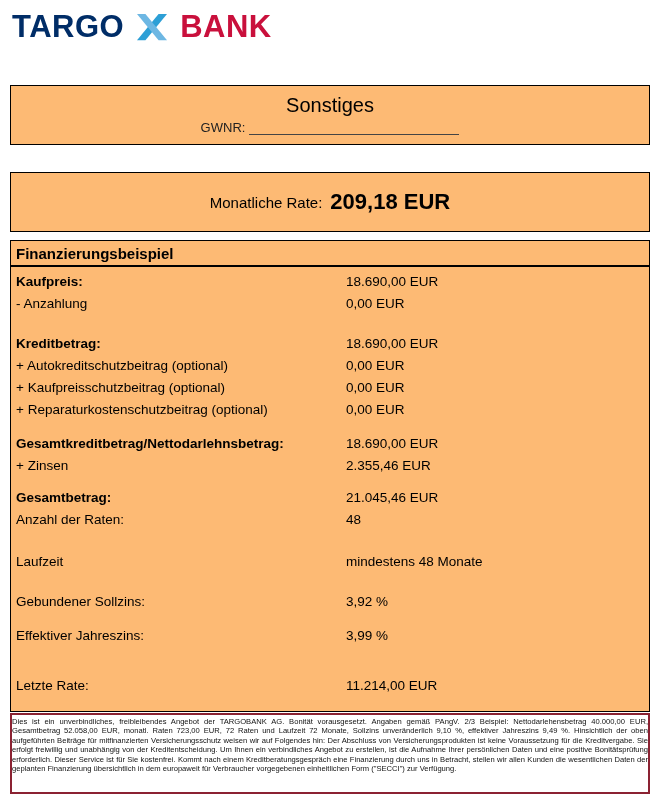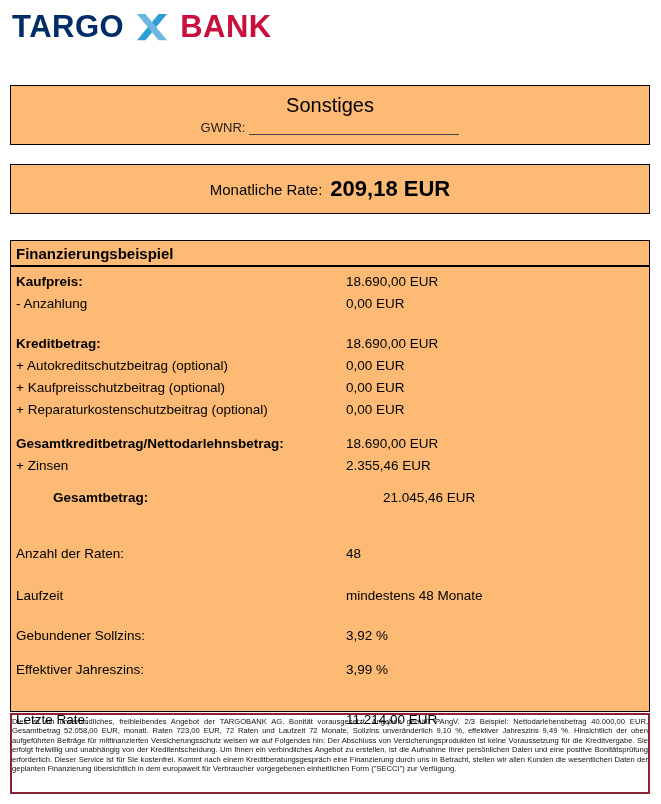--- a/index.html
+++ b/index.html
@@ -23,35 +23,35 @@
     font-weight:bold;font-size:31px;letter-spacing:.5px;
   }
   .logo .targo{color:var(--logo-blue);}
   .logo .bank{color:var(--logo-red);}
   .logo .logo-x{display:inline-flex;margin:0 3px;}
   .box{position:absolute;left:10px;width:640px;border:1px solid var(--line);background:#fdba74;}
   .header-box{top:85px;height:60px;text-align:center;padding-top:6px;}
   .category-title{font-size:20px;line-height:26px;}
   .gwnr-row{font-size:13px;margin-top:2px;color:#222;}
   .gwnr-line{display:inline-block;width:210px;border-bottom:1px solid #444;height:13px;vertical-align:bottom;margin-left:4px;}
-  .rate-box{top:164px;height:50px;display:flex;align-items:center;justify-content:center;gap:8px;}
+  .rate-box{top:172px;height:60px;display:flex;align-items:center;justify-content:center;gap:8px;}
   .rate-label{font-size:15px;}
   .rate-value{font-size:22px;font-weight:bold;}
   .financing-box{top:240px;height:472px;}
   .fin-title{
     font-size:15px;font-weight:bold;padding:4px 5px 3px 5px;
     border-bottom:2px solid var(--line);
   }
   .fin-rows{padding:4px 8px 0 5px;font-size:13.5px;}
   .row{display:flex;line-height:22px;}
   .row .lbl{flex:0 0 330px;}
   .row .val{flex:1;}
   .row.b .lbl{font-weight:bold;}
-  .mt18{margin-top:18px;} .mt12{margin-top:12px;} .mt10{margin-top:10px;margin-left:37px;}
-  .mt34{margin-top:34px;} .mt20{margin-top:20px;} .mt14{margin-top:28px;}
+  .mt18{margin-top:18px;} .mt12{margin-top:12px;} .mt10{margin-top:10px;}
+  .mt34{} .mt20{margin-top:20px;} .mt14{margin-top:28px;}
   .disclaimer{
     position:absolute;left:10px;top:713px;width:640px;height:81px;
     border:2px solid var(--disclaimer-border);
     padding:2px 0;overflow:hidden;
   }
   .disclaimer p{font-size:7.6px;line-height:9.4px;text-align:justify;color:#111;}
 </style>
 </head>
 <body>
 

